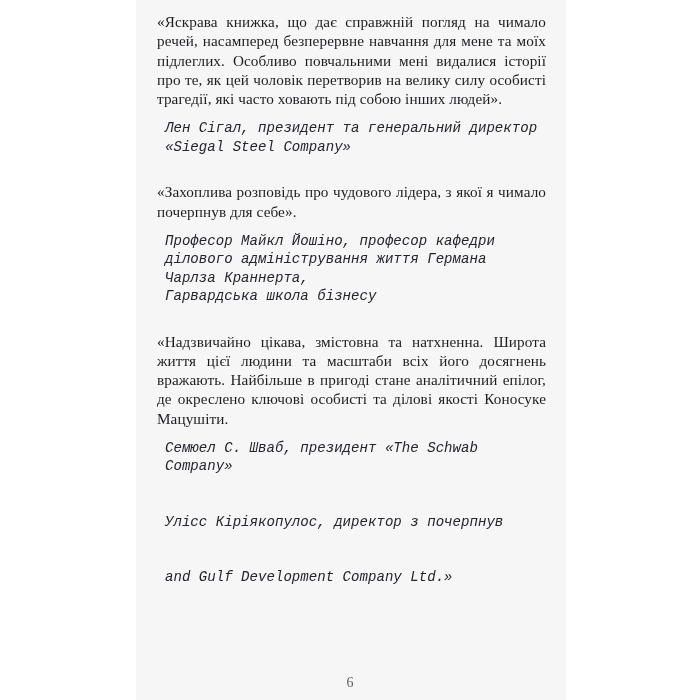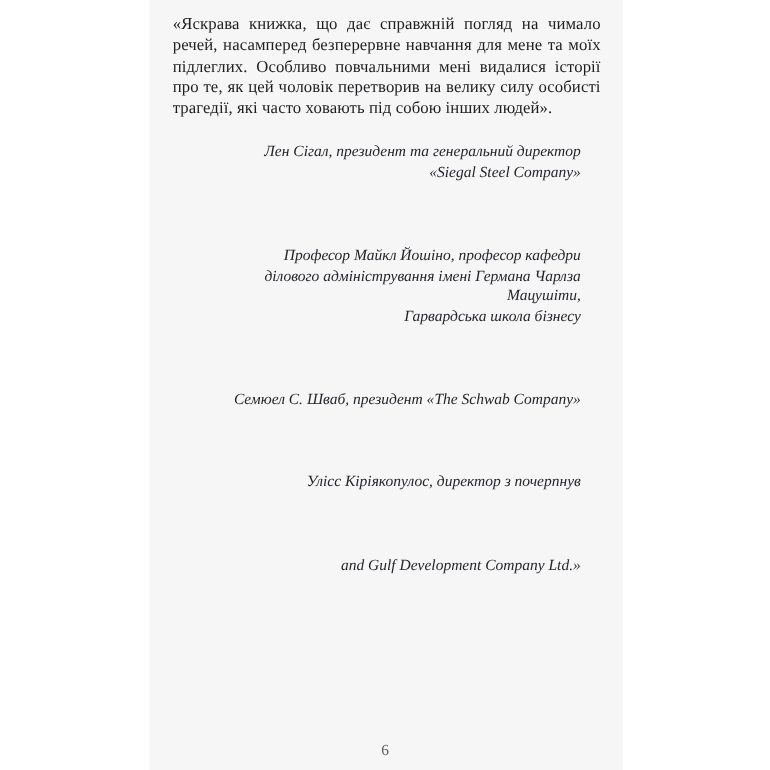--- a/index.html
+++ b/index.html
@@ -40,26 +40,26 @@
     margin: 0;
     text-align: justify;
     text-justify: inter-word;
     font-size: 15.2px;
     line-height: 19.3px;
     color: #1d1d20;
     letter-spacing: 0.1px;
   }
 
   .quote-attrib {
-    margin: 18px;
-    text-align: right;
+    margin: 8px;
     font-style: italic;
     font-size: 14.1px;
     line-height: 18.4px;
     color: #24242a;
+    font-family: Liberation Mono, monospace;
   }
 
   .attrib-line {
     display: block;
   }
 
   
   .gap-after-body { height: 3px; }
   .gap-between-quotes { height: 18px; }
 
@@ -86,31 +86,33 @@
     <div class="gap-after-body"></div>
     <p class="quote-attrib">
       <span class="attrib-line">Лен Сігал, президент та генеральний директор</span>
       <span class="attrib-line">«Siegal Steel Company»</span>
     </p>
   </div>
 
   <div class="gap-between-quotes"></div>
 
   <div class="quote-block">
+    <p class="quote-body">«Захоплива розповідь про чудового лідера, з якої я чимало почерпнув для себе».</p>
     <div class="gap-after-body"></div>
     <p class="quote-attrib">
       <span class="attrib-line">Професор Майкл Йошіно, професор кафедри</span>
-      <span class="attrib-line">ділового адміністрування імені Германа Чарлза Мацушіти,</span>
+      <span class="attrib-line">ділового адміністрування життя Германа Чарлза Краннерта,</span>
       <span class="attrib-line">Гарвардська школа бізнесу</span>
     </p>
   </div>
 
   <div class="gap-between-quotes"></div>
 
   <div class="quote-block">
+    <p class="quote-body">«Надзвичайно цікава, змістовна та натхненна. Широта життя цієї людини та масштаби всіх його досягнень вражають. Найбільше в пригоді стане аналітичний епілог, де окреслено ключові особисті та ділові якості Коносуке Мацушіти.</p>
     <div class="gap-after-body"></div>
     <p class="quote-attrib">
       <span class="attrib-line">Семюел С. Шваб, президент «The Schwab Company»</span>
     </p>
   </div>
 
   <div class="gap-between-quotes"></div>
 
   <div class="quote-block">
     <div class="gap-after-body"></div>

